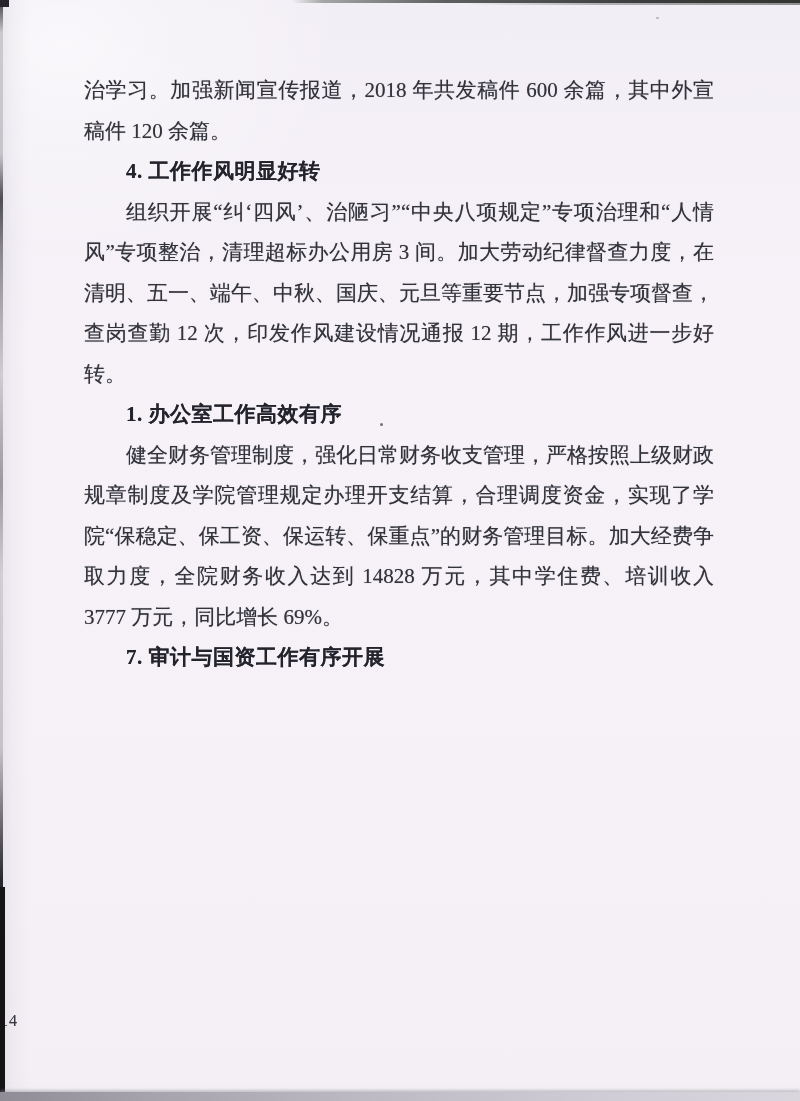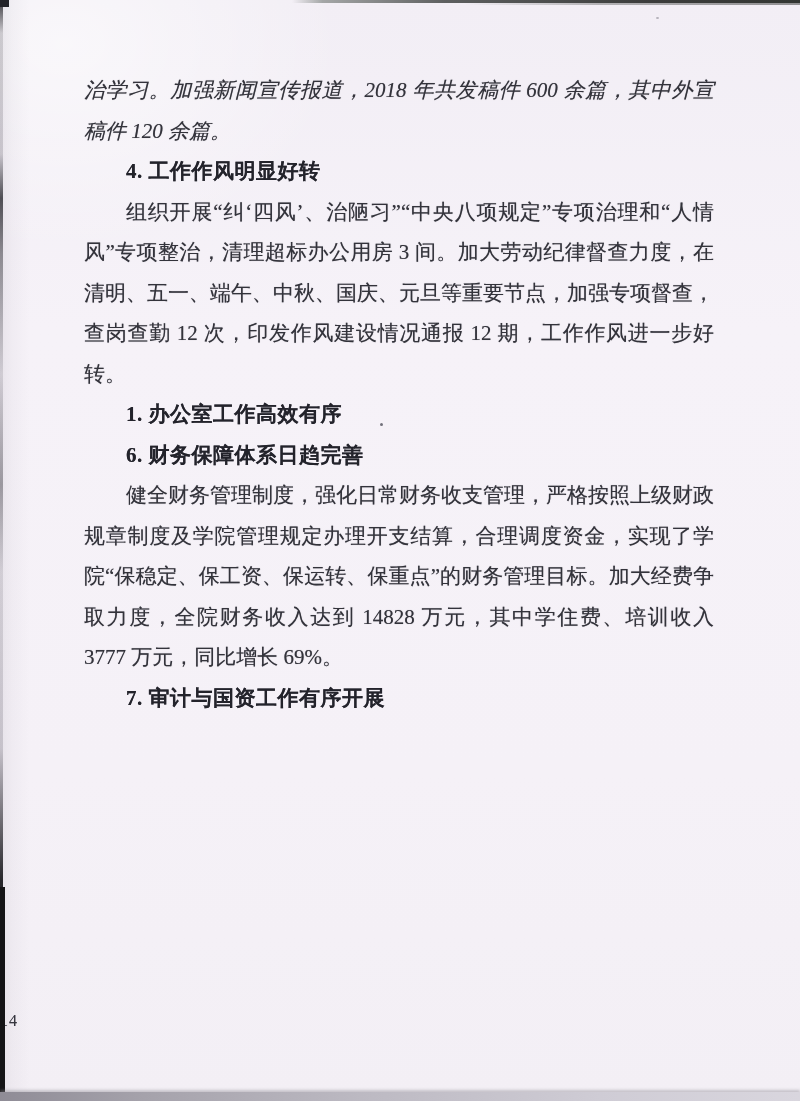--- a/index.html
+++ b/index.html
@@ -16,21 +16,21 @@
   }
   .text-block {
     position:absolute;
     left:84px; width:630px; top:70px;
     font-size:21px; line-height:40.5px;
     color:#33333b;
     text-align:justify;
     text-shadow:0 0 0.7px rgba(51,51,59,0.55);
   }
   .text-block p { margin:0; text-indent:2em; }
-  .text-block p.no-indent { text-indent:0;font-style:italic; }
+  .text-block p.no-indent { text-indent:0; }
   .text-block p.heading {
     font-weight:bold;
     font-family:Liberation Serif, serif;
     color:#23232b;
     letter-spacing:0.5px;
     text-shadow:0 0 0.5px rgba(30,30,40,0.7);
   }
   .page-number {
     position:absolute; top:1012px; left:0; width:786px;
     text-align:left;
@@ -79,21 +79,20 @@
 </head>
 <body>
 
 <div class="scan-page">
 
   <div class="text-block">
     <p class="no-indent">治学习。加强新闻宣传报道，2018 年共发稿件 600 余篇，其中外宣稿件 120 余篇。</p>
     <p class="heading">4. 工作作风明显好转</p>
     <p>组织开展“纠‘四风’、治陋习”“中央八项规定”专项治理和“人情风”专项整治，清理超标办公用房 3 间。加大劳动纪律督查力度，在清明、五一、端午、中秋、国庆、元旦等重要节点，加强专项督查，查岗查勤 12 次，印发作风建设情况通报 12 期，工作作风进一步好转。</p>
     <p class="heading">1. 办公室工作高效有序</p>
-    <p class="heading">6. 财务保障体系日趋完善</p>
     <p>健全财务管理制度，强化日常财务收支管理，严格按照上级财政规章制度及学院管理规定办理开支结算，合理调度资金，实现了学院“保稳定、保工资、保运转、保重点”的财务管理目标。加大经费争取力度，全院财务收入达到 14828 万元，其中学住费、培训收入 3777 万元，同比增长 69%。</p>
     <p class="heading">7. 审计与国资工作有序开展</p>
   </div>
 
   <div class="page-number">14</div>
 
   <div class="edge-top"></div>
   <div class="edge-top-2"></div>
   <div class="edge-left"></div>
   <div class="corner-top-left"></div>

